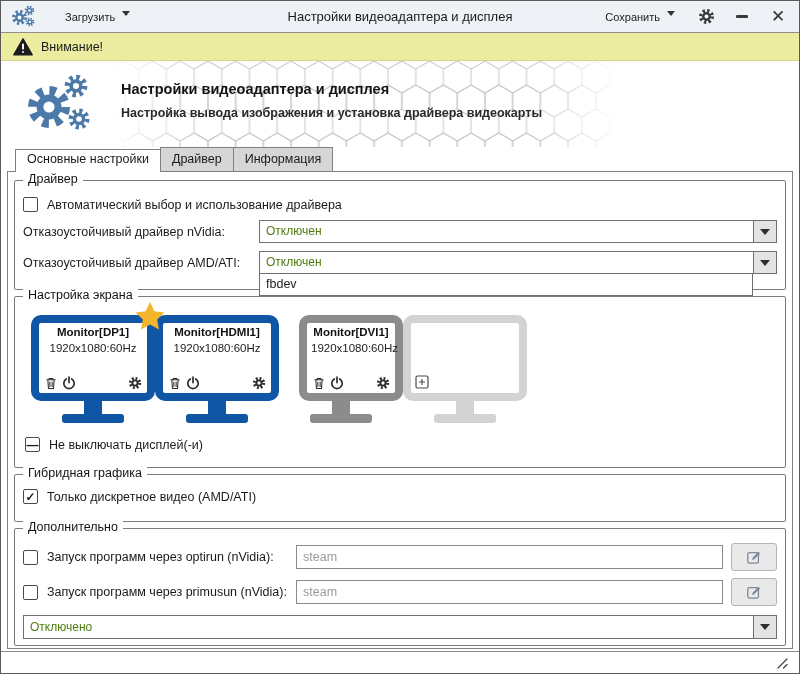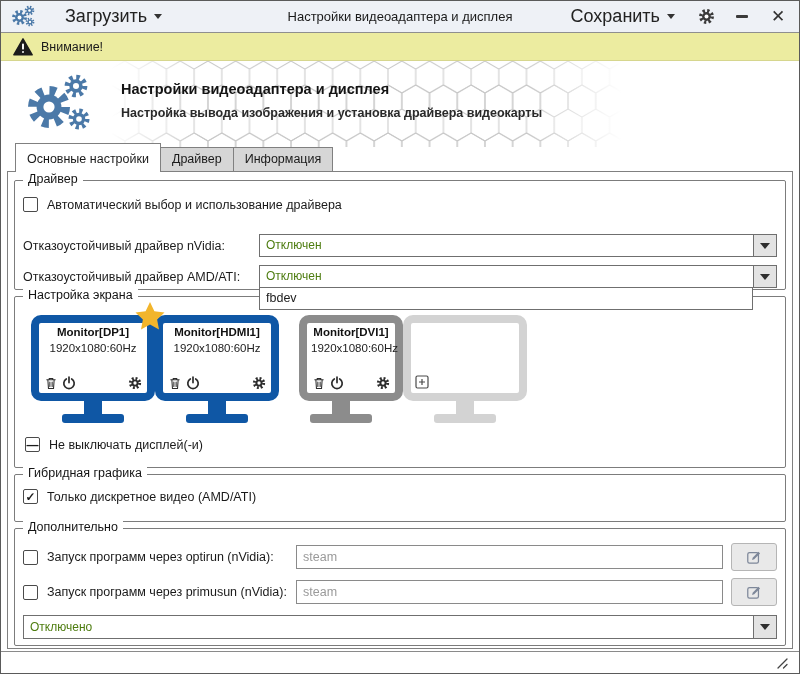--- a/index.html
+++ b/index.html
@@ -6,21 +6,21 @@
   html,body { background:#c8c8c8; }
   body { font-family:"Liberation Sans", sans-serif; color:#1c1c1c; }
   .window { position:relative; width:800px; height:674px; background:#fff; border:1px solid #5a5a5a; overflow:hidden; }
 
   
   .titlebar { height:32px; background:#eef1f6; border-bottom:1px solid #8f8f8f; display:flex; align-items:center; padding:0 10px; position:relative; }
   .appicon { position:relative; width:26px; height:24px; color:#4b79a8; margin-right:22px; }
   .appicon svg.g1 { position:absolute; left:0; top:4px; width:17px; height:17px; }
   .appicon svg.g2 { position:absolute; left:13px; top:0; width:11px; height:11px; }
   .appicon svg.g3 { position:absolute; left:14px; top:12px; width:10px; height:10px; }
-  .tb-btn { display:flex; align-items:center; gap:7px; font-size:18px; color:#222; background:transparent; border:none; cursor:pointer; padding:4px 6px; font-family:inherit; }
+  .tb-btn { display:flex; align-items:flex-start; gap:7px; font-size:11px; color:#222; background:transparent; border:none; cursor:pointer; padding:4px 6px; font-family:inherit; }
   .caret-down { width:0; height:0; border-left:4px solid transparent; border-right:4px solid transparent; border-top:5px solid #333; }
   .tb-title { position:absolute; left:0; right:0; text-align:center; font-size:13px; color:#1a1a1a; pointer-events:none; }
   .tb-right { margin-left:auto; display:flex; align-items:center; gap:14px; z-index:2; }
   .iconbtn { background:transparent; border:none; cursor:pointer; display:flex; align-items:center; justify-content:center; width:22px; height:22px; }
   .gear-dark { width:17px; height:17px; color:#3a3a3a; }
   .min-glyph { width:12px; height:3px; background:#3a3a3a; border-radius:1px; }
   .close-glyph { font-size:17px; line-height:1; color:#333; font-weight:400; }
 
   
   .warnbar { height:28px; background:#ececa0; border-bottom:1px solid #d6d68e; display:flex; align-items:center; padding:0 12px; gap:8px; }
@@ -36,21 +36,21 @@
   .hdr-icon svg.g1 { position:absolute; left:0; top:10px; width:48px; height:48px; }
   .hdr-icon svg.g2 { position:absolute; left:38px; top:0; width:26px; height:26px; }
   .hdr-icon svg.g3 { position:absolute; left:42px; top:34px; width:24px; height:24px; }
   .hdr-text { position:absolute; left:120px; top:20px; z-index:2; }
   .hdr-title { font-size:14.5px; font-weight:700; color:#141414; margin-bottom:9px; }
   .hdr-sub { font-size:12.5px; font-weight:700; color:#2a2a2a; }
 
   
   .tabs { display:flex; align-items:flex-end; height:24px; padding-left:14px; position:relative; z-index:5; }
   .tab { font-size:12.5px; padding:4px 11px 5px; border:1px solid #808080; border-bottom:none; background:#d6d6d6; cursor:pointer; margin-right:-1px; color:#1a1a1a; }
-  .tab.active { background:#fff; position:relative; padding-top:8px; }
+  .tab.active { background:#fff; position:relative; padding-top:2px; }
   .tab.active:after { content:""; position:absolute; left:0; right:0; bottom:-1px; height:2px; background:#fff; }
 
   
   .panel { position:relative; margin:0 6px; height:478px; border:1px solid #808080; background:#fff; }
   .fieldset { position:relative; margin:6px 6px 0; border:1px solid #7c7c7c; border-radius:2px; background:#fff; }
   .fieldset.first { margin-top:8px; }
   .legend { position:absolute; top:-9px; left:8px; background:#fff; padding:0 5px; font-size:12.5px; color:#141414; }
 
   .fs-driver { height:110px; padding:16px 8px 0; }
   .fs-screen { height:172px; padding:18px 8px 0; }
@@ -227,21 +227,21 @@
   </div>
 
   <div class="panel">
 
     <div class="fieldset fs-driver first">
       <span class="legend">Драйвер</span>
       <div class="cbrow">
         <span class="cb"></span>
         <span class="cblabel">Автоматический выбор и использование драйвера</span>
       </div>
-      <div class="comborow" style="margin-top:22px;">
+      <div class="comborow" style="margin-top:8px;">
         <span class="combolabel">Отказоустойчивый драйвер nVidia:</span>
         <div class="combo">
           <div class="val">Отключен</div>
           <div class="arrow">
               <i></i>
             </div>
         </div>
       </div>
       <div class="comborow" style="margin-top:8px;">
         <span class="combolabel">Отказоустойчивый драйвер AMD/ATI:</span>

